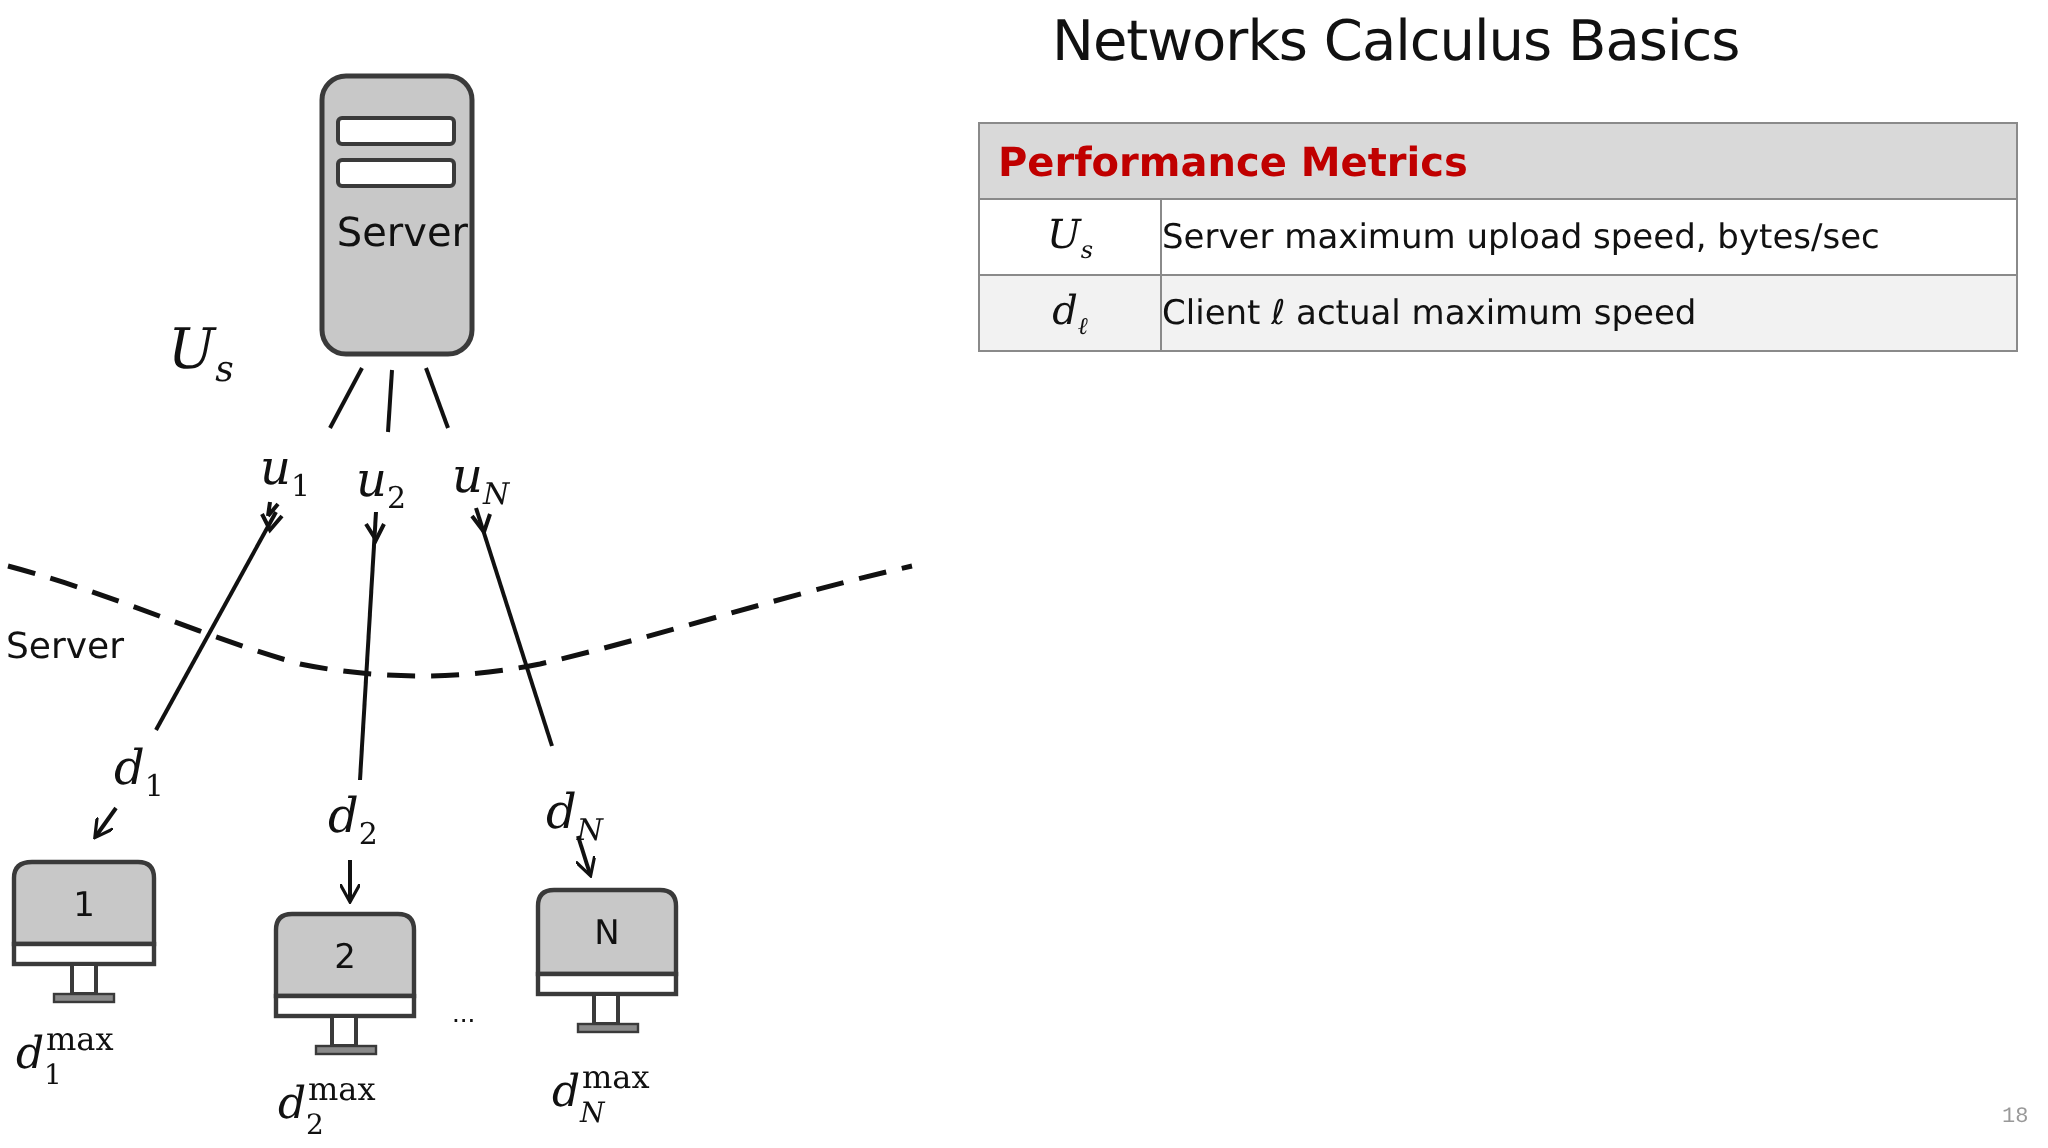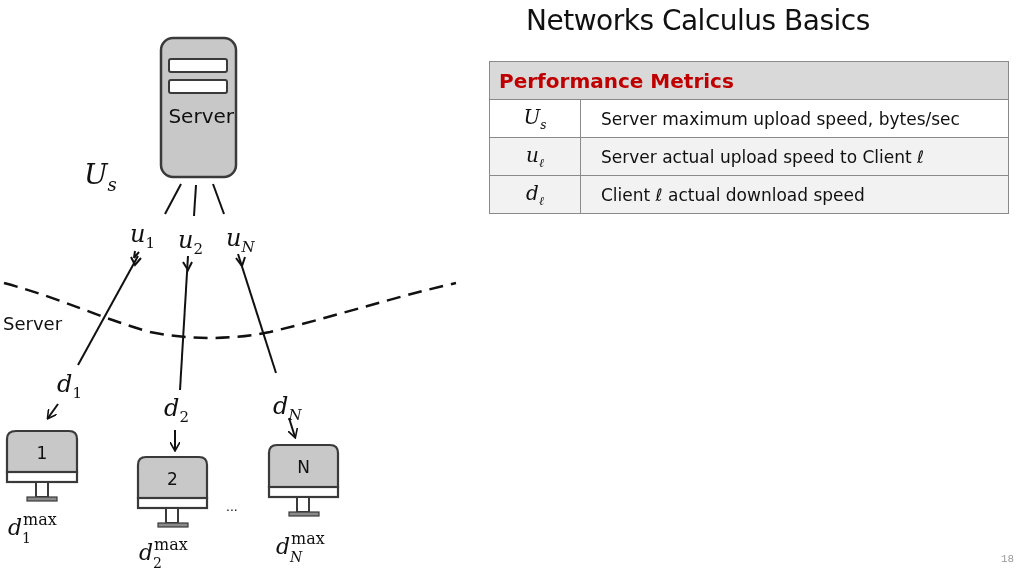--- a/index.html
+++ b/index.html
@@ -3,21 +3,21 @@
 <meta charset="utf-8">
 <style>
   html,body{margin:0;padding:0;background:#fff;}
   body{width:1024px;height:574px;position:relative;overflow:hidden;font-family:"Liberation Sans","DejaVu Sans",sans-serif;color:#111;}
   .abs{position:absolute;}
   #title{left:498px;top:4px;font-size:28px;color:#111;font-family:"DejaVu Sans",sans-serif;letter-spacing:-0.5px;margin-left:28px;}
   table#metrics{position:absolute;left:489px;top:61px;width:520px;border-collapse:collapse;font-family:"DejaVu Sans",sans-serif;}
   #metrics td{border:1px solid #8a8a8a;height:37px;padding:0;}
   #metrics .hdr td{background:#d9d9d9;color:#c00000;font-weight:bold;font-size:20px;padding-left:9px;height:37px;}
   #metrics .sym{width:90px;text-align:center;font-family:"DejaVu Serif",serif;font-style:italic;font-size:20px;}
-  #metrics .desc{padding-left:20px;font-size:17px;}
+  #metrics .desc{padding-left:0;font-size:17px;}
   #metrics tr.alt td{background:#f2f2f2;}
   #metrics sub{font-size:12px;}
   .sup-max{font-style:normal;font-family:"DejaVu Sans",sans-serif;font-size:15px;vertical-align:9px;margin-left:-2px;}
   .sub-l{font-size:12px;vertical-align:-7px;margin-left:-26px;}
   .mathlbl{position:absolute;font-family:"DejaVu Serif",serif;font-style:italic;font-size:24px;color:#111;}
   .mathlbl sub{font-style:normal;font-size:15px;}
   .mathlbl sub.it{font-style:italic;}
   .dmax{position:absolute;font-family:"DejaVu Serif",serif;font-style:italic;font-size:22px;color:#111;line-height:1;}
   .dmax .mx{font-style:normal;font-size:16px;position:absolute;left:15px;top:-5px;}
   .dmax .sb{font-size:14px;position:absolute;left:14px;top:14px;}
@@ -35,26 +35,22 @@
 <table id="metrics">
   <tbody>
       <tr class="hdr">
     <td colspan="2">Performance Metrics</td>
   </tr>
   <tr>
     <td class="sym"><span>U</span><sub>s</sub></td>
     <td class="desc">Server maximum upload speed, bytes/sec</td>
   </tr>
   <tr class="alt">
-    <td class="sym"><span>u</span><sub>ℓ</sub></td>
-    <td class="desc">Server actual upload speed to Client ℓ</td>
-  </tr>
-  <tr class="alt">
     <td class="sym"><span>d</span><sub>ℓ</sub></td>
-    <td class="desc">Client ℓ actual download speed</td>
+    <td class="desc">Client ℓ actual maximum speed</td>
   </tr>
 </tbody>
   </table>
 
 <svg class="abs" style="left:0;top:0" width="470" height="574">
   <defs>
     <marker id="arr" markerWidth="10" markerHeight="10" refX="8" refY="5" orient="auto" markerUnits="userSpaceOnUse">
       <path d="M0,0 L9,5 L0,10" fill="none" stroke="#111" stroke-width="1.6"></path>
     </marker>
   </defs>

